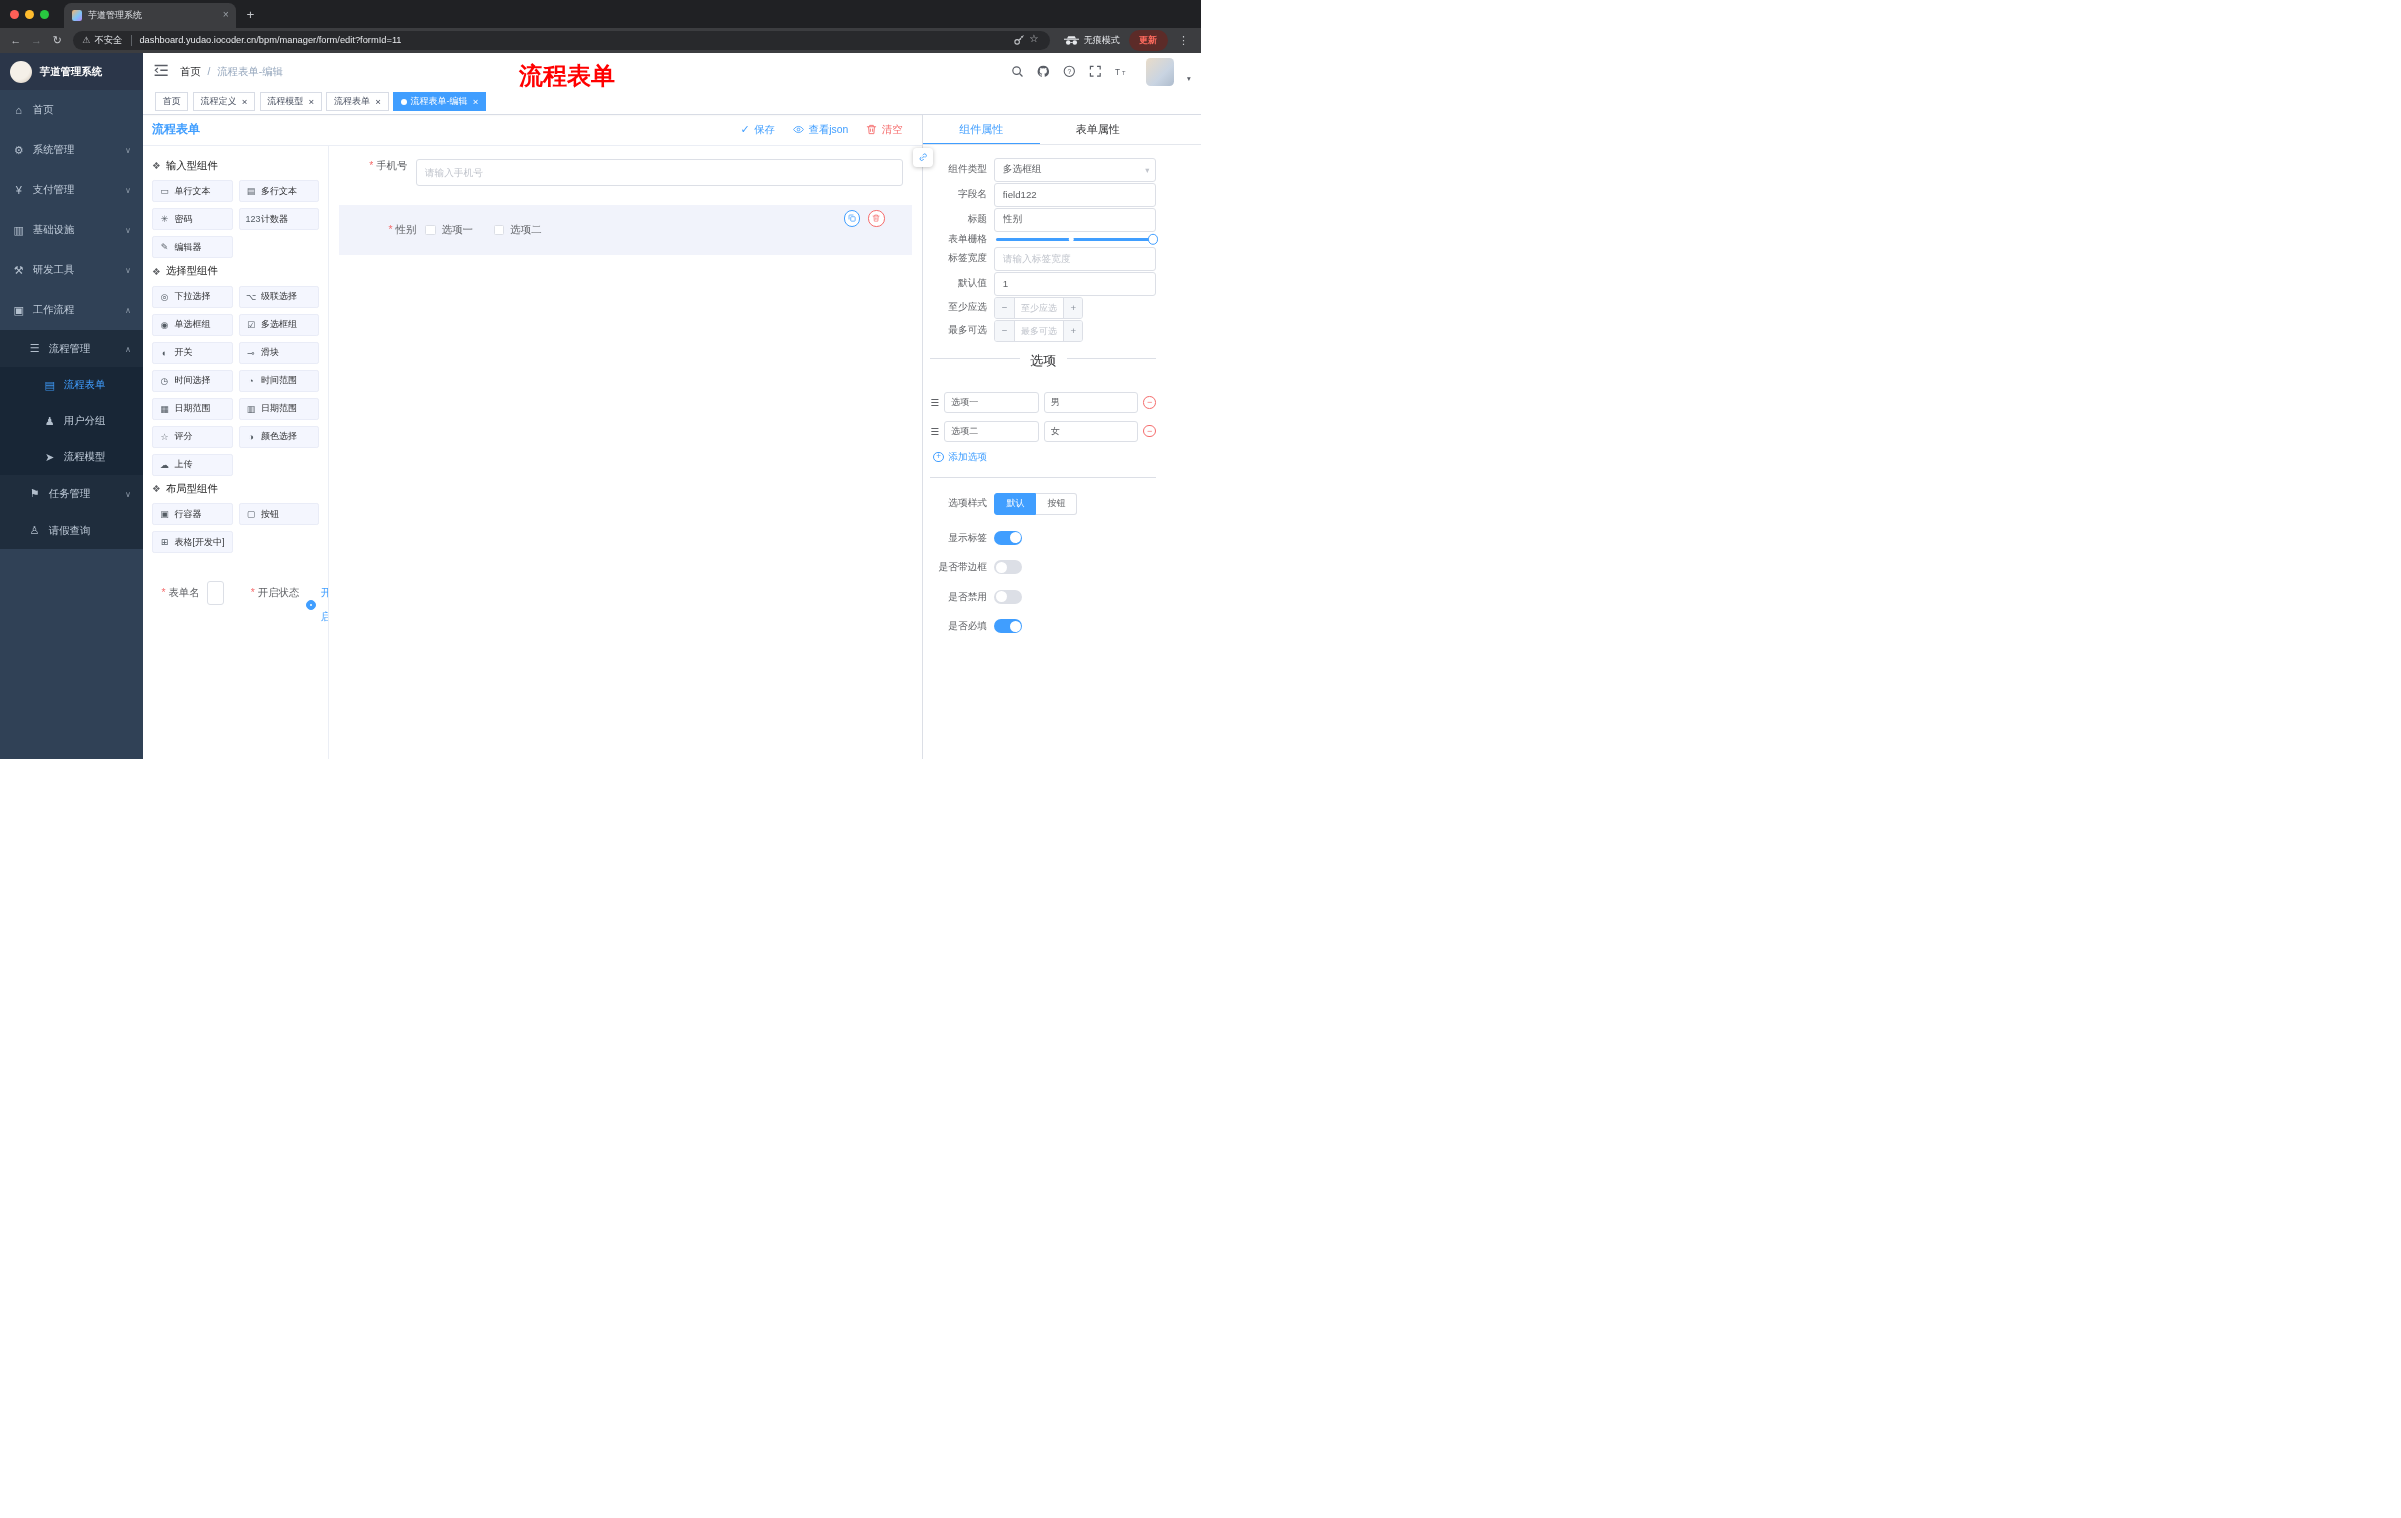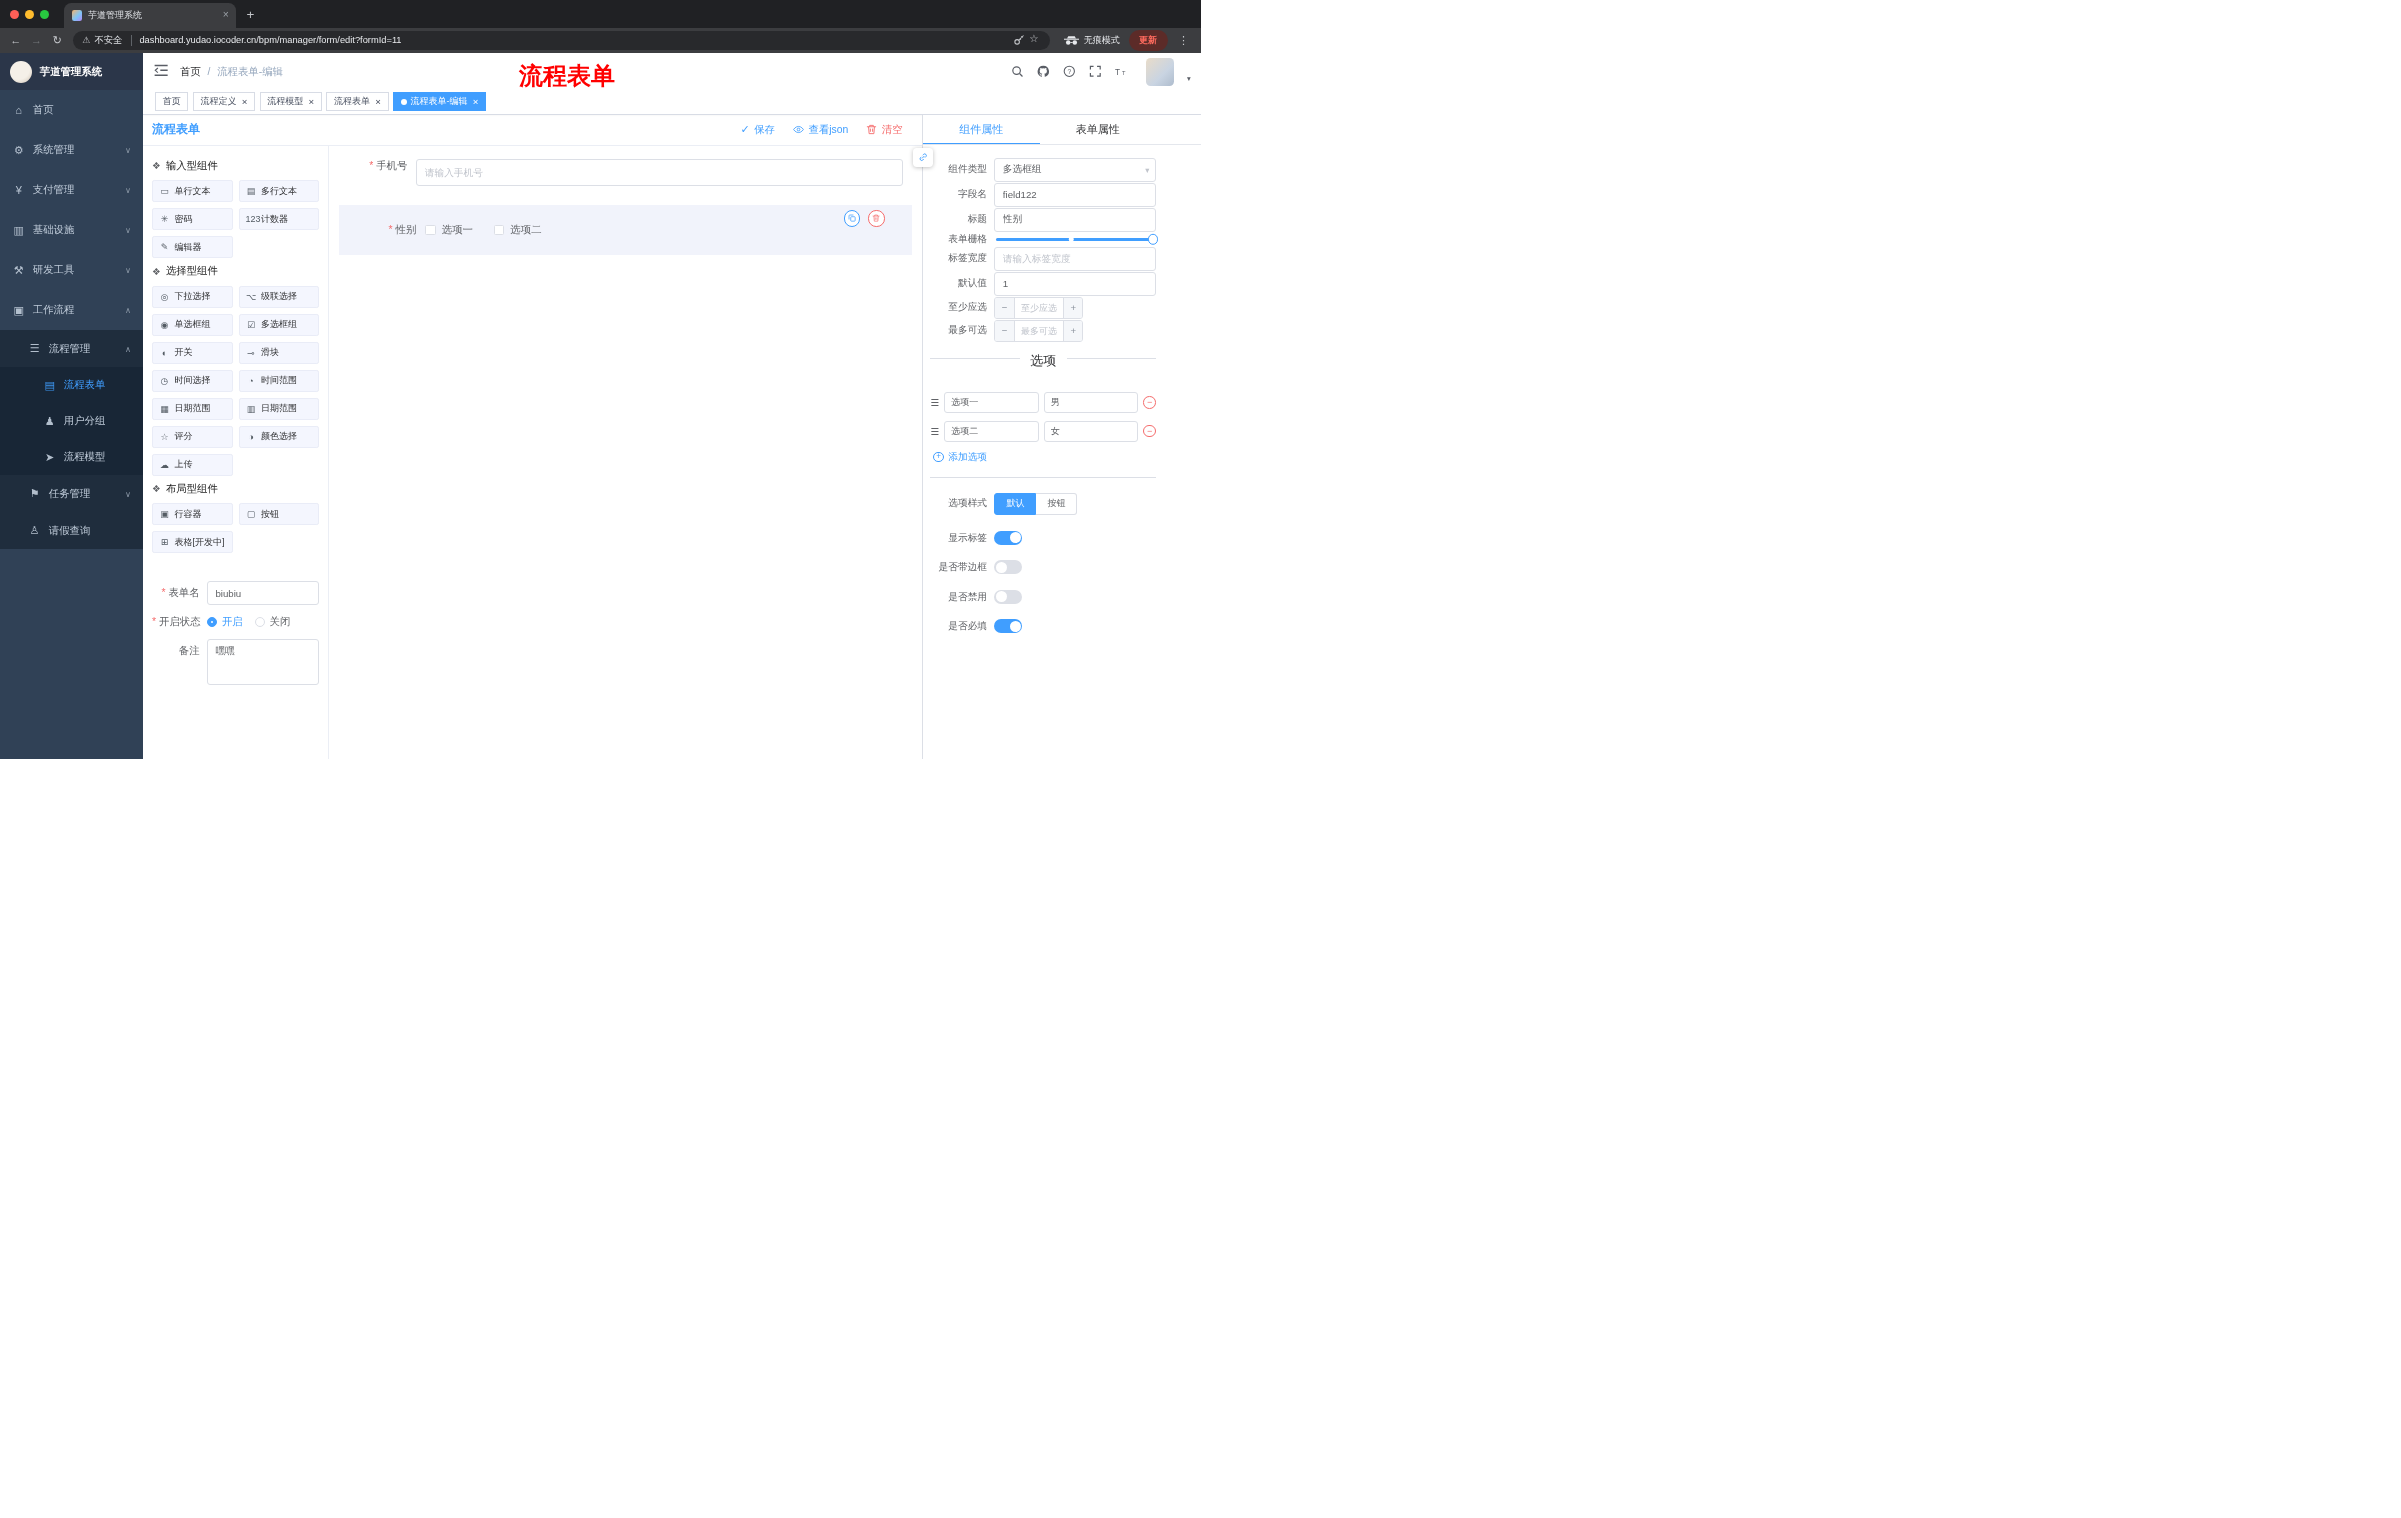--- a/index.html
+++ b/index.html
@@ -79,21 +79,21 @@
   .act .chk{font-weight:700;font-size:11px}
   .designer-body{flex:1;display:flex;min-height:0}
 
   .palette{width:186px;border-right:0.7px solid #ebeef5;padding:7.4px 9px;overflow:hidden;flex:none}
   .pal-group-title{display:flex;align-items:center;gap:5.2px;font-size:10.4px;color:#222;margin:6px 0 7.4px;font-weight:500}
   .pg-icon{color:#606266;font-size:9.7px}
   .pal-grid{display:grid;grid-template-columns:1fr 1fr;gap:6px;margin-bottom:6px}
   .pal-item{height:22px;display:flex;align-items:center;gap:4.5px;padding:0 6px;background:#f4f6fe;border:0.7px solid #e9ecf7;border-radius:2.2px;font-size:9px;color:#303133;cursor:move;white-space:nowrap;overflow:hidden}
   .pal-ico{font-size:9px;color:#545c64;width:11px;flex:none;text-align:center}
 
-  .form-meta{margin-top:28px;display:flex;flex-direction:column;gap:5px}
+  .form-meta{margin-top:28px;display:flex;flex-direction:row;gap:27px}
   .meta-row{display:flex;align-items:flex-start;font-size:10.4px;color:#606266}
   .meta-label{width:55px;text-align:right;padding-right:7.4px;line-height:24px;flex:none;white-space:nowrap}
   .req::before{content:"*";color:#f56c6c;margin-right:3px}
   .meta-ctl{flex:1;display:flex;align-items:flex-end;min-width:0}
   .el-input{height:24px;border:0.7px solid #dcdfe6;border-radius:3px;padding:0 7.4px;font-size:9.7px;color:#606266;width:100%;background:#fff;outline:none;font-family:inherit}
   .el-input::placeholder{color:#c0c4cc}
   .el-textarea{height:46px;border:0.7px solid #dcdfe6;border-radius:3px;padding:4.5px 7.4px;font-size:9.7px;color:#606266;width:100%;resize:none;outline:none;font-family:inherit}
   .radio{display:flex;align-items:center;gap:4.5px;margin-right:12px;cursor:pointer;line-height:24px}
   .radio-dot{width:10.4px;height:10.4px;border-radius:50%;border:0.7px solid #dcdfe6;background:#fff;position:relative;flex:none}
   .radio.checked .radio-dot{border-color:#409eff;background:#409eff}

